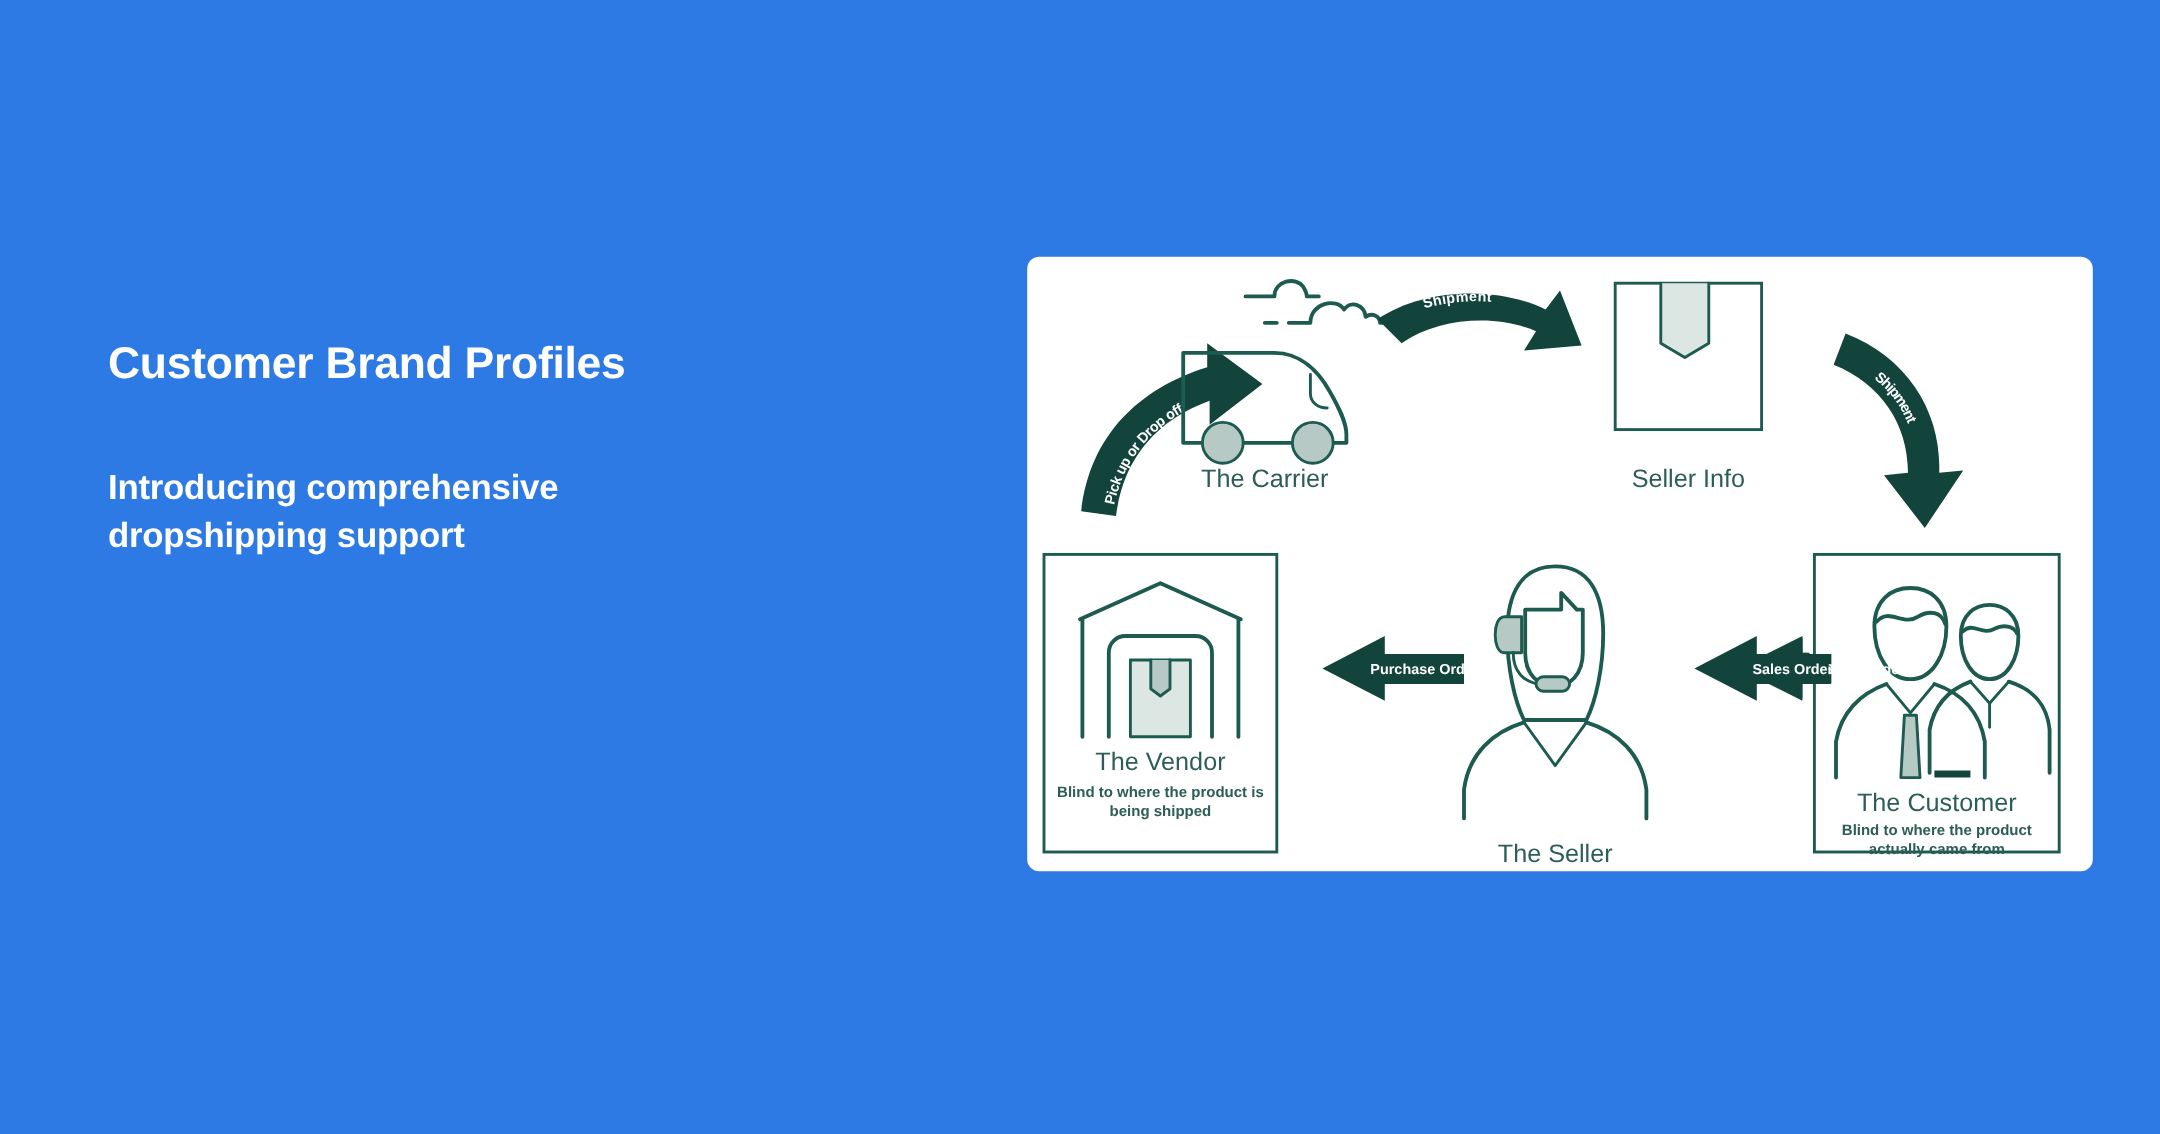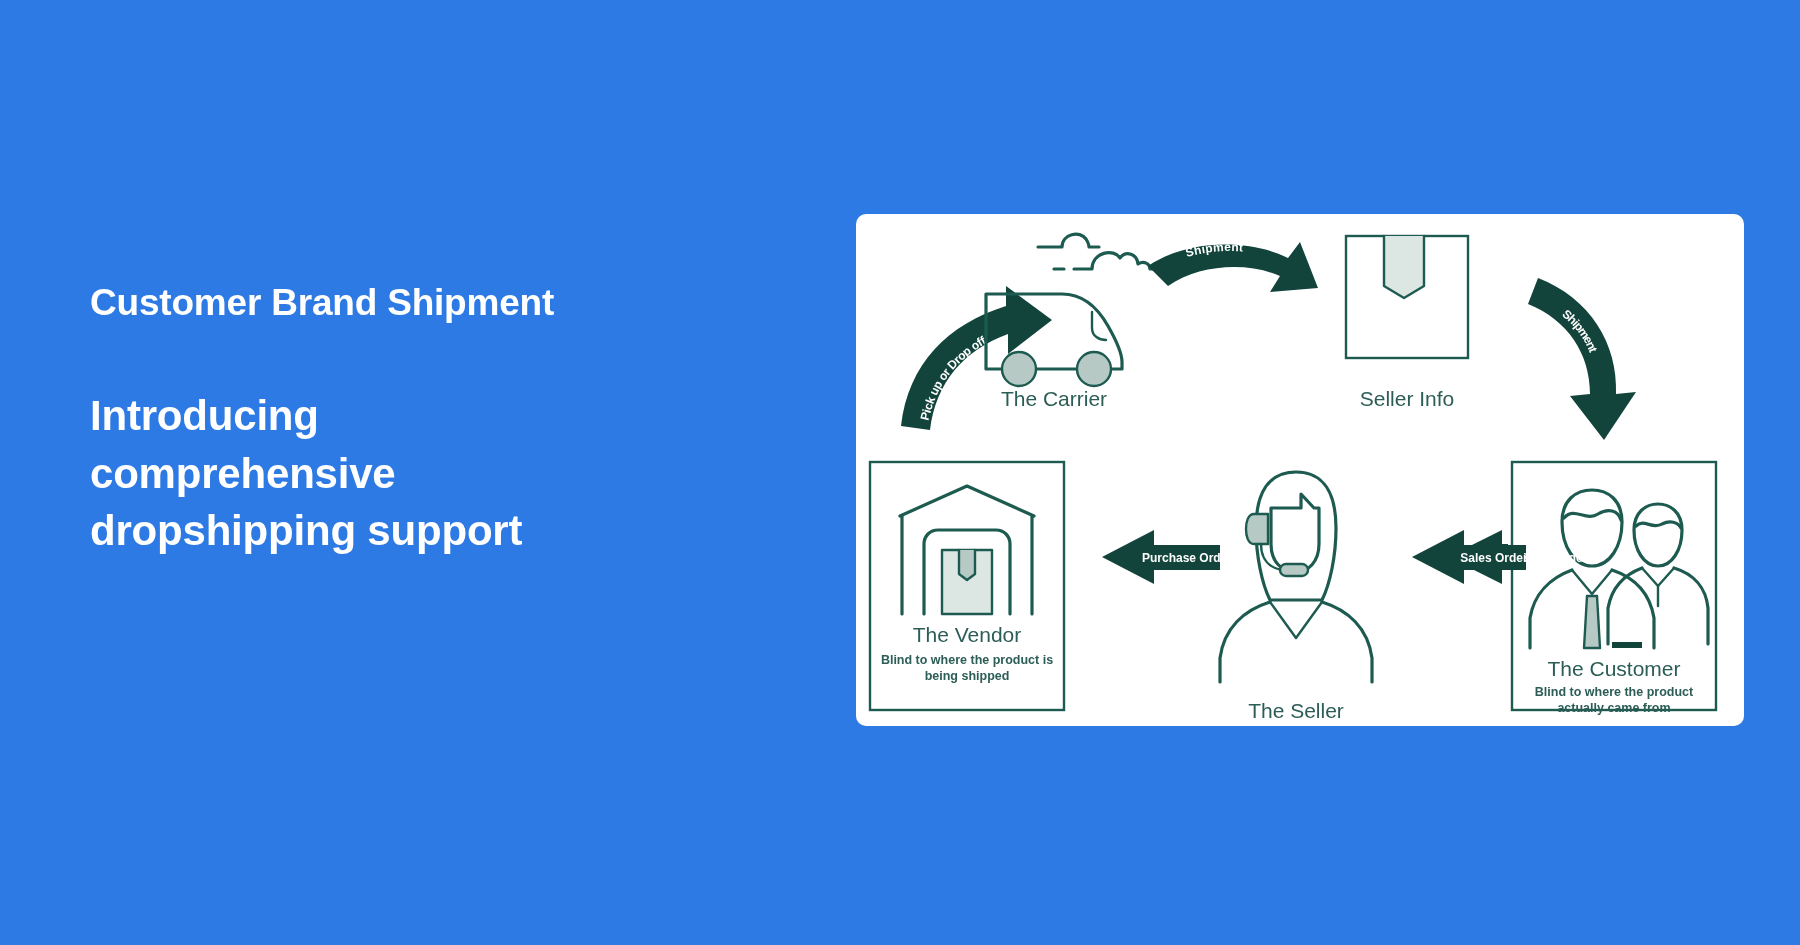--- a/index.html
+++ b/index.html
@@ -25,21 +25,21 @@
   #headline {
     font-size: 37px;
     font-weight: bold;
     color: #ffffff;
     letter-spacing: -0.2px;
     line-height: 1.15;
     margin: 0 0 62px 0;
     white-space: nowrap;
   }
   #subhead {
-    font-size: 42px;
+    font-size: 29px;
     font-weight: bold;
     color: #ffffff;
     letter-spacing: -0.2px;
     line-height: 1.38;
     margin: 0;
     max-width: 520px;
   }
 
   
   #diagram-card {
@@ -94,21 +94,21 @@
     font-family: "Liberation Sans", sans-serif;
     font-size: 12px;
     font-weight: bold;
     fill: #ffffff;
   }
 </style>
 </head>
 <body>
 
 <div id="text-block">
-  <h1 id="headline">Customer Brand Shipment</h1>
+  <h1 id="headline">Customer Brand Profiles</h1>
   <h2 id="subhead">Introducing comprehensive dropshipping support</h2>
 </div>
 
 <div id="diagram-card">
 <svg id="diagram-svg" viewBox="0 0 888 512" xmlns="http://www.w3.org/2000/svg">
 
   <g>
     <path class="dk" d="M 45 212
                         C 52 150, 92 110, 150 92
                         L 150 72

